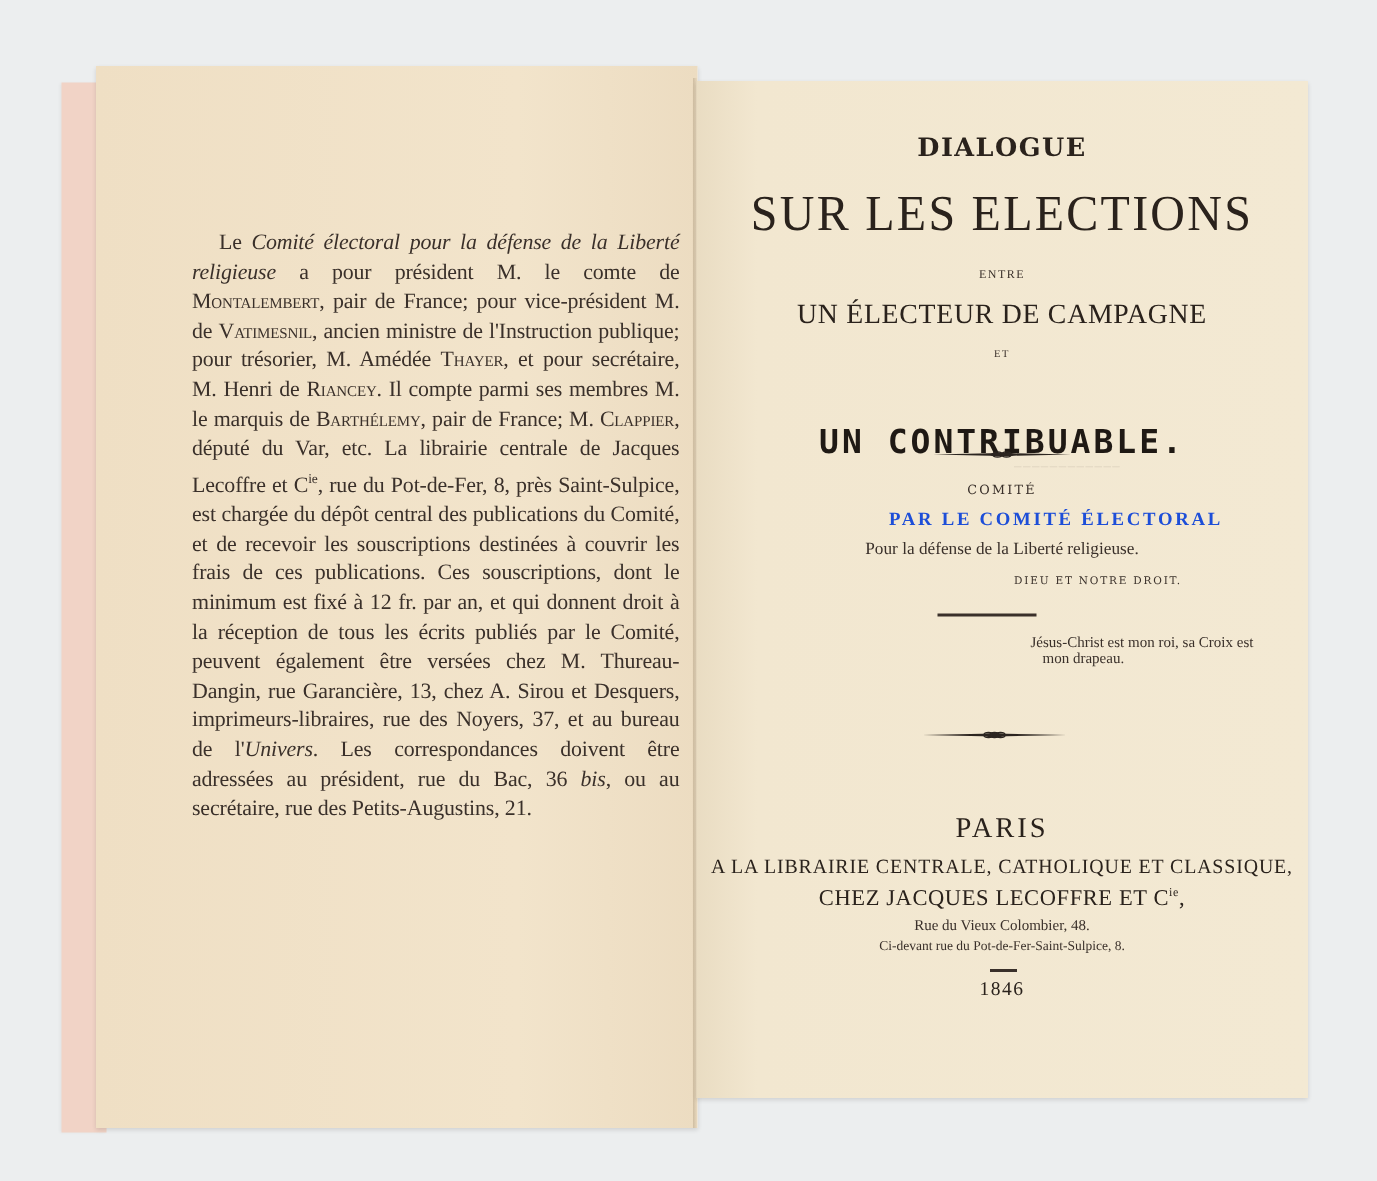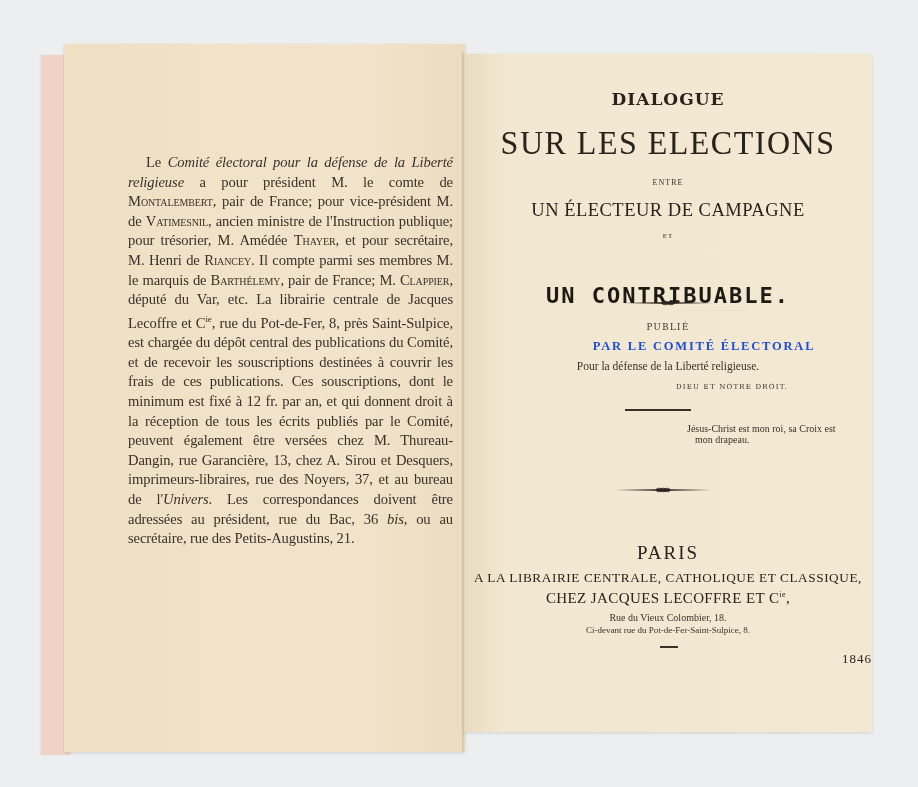--- a/index.html
+++ b/index.html
@@ -78,21 +78,21 @@
 
     .t-paris { top: 542px; font-size: 19px; letter-spacing: 2px; color: #2a221c; }
     .t-librairie { top: 570px; font-size: 13.5px; letter-spacing: 0.6px; color: #2a221c; transform: scaleX(0.98); }
     .t-chez { top: 590px; font-size: 15px; letter-spacing: 0.4px; color: #2a221c; }
     .t-chez sup { font-size: 8px; }
     .t-rue { top: 612px; font-size: 10px; color: #3a302a; }
     .t-cidevant { top: 625px; font-size: 9px; color: #3a302a; }
     .rule-year {
       position: absolute; left: 660px; top: 646px; width: 18px; height: 1.5px; background: #3a302a;
     }
-    .t-year { top: 651px; font-size: 13px; letter-spacing: 1px; color: #2a221c; text-align: right; }
+    .t-year { top: 651px; font-size: 13px; letter-spacing: 1px; color: #2a221c; }
   </style>
 </head>
 <body>
 
 <div class="scene">
   <div class="pink-cover"></div>
   <div class="page page-left"></div>
   <div class="page page-right"></div>
   <div class="gutter"></div>
 
@@ -107,21 +107,21 @@
   <div class="center t-et">ET</div>
   <div class="center t-contrib">UN CONTRIBUABLE.</div>
 
   <svg class="divider-orn" style="left:622px; top:299px; width:92px;" viewBox="0 0 92 8">
     <path d="M0 4 L38 3.2 Q46 2 54 3.2 L92 4 L54 4.8 Q46 6 38 4.8 Z" fill="#2c2520"></path>
     <ellipse cx="43" cy="4" rx="3" ry="1.8" fill="none" stroke="#2c2520" stroke-width="0.8"></ellipse>
     <ellipse cx="49" cy="4" rx="3" ry="1.8" fill="none" stroke="#2c2520" stroke-width="0.8"></ellipse>
   </svg>
   <div class="bleed">────────────</div>
 
-  <div class="center t-publie">PUBLIÉ</div>
+  <div class="center t-publie">COMITÉ</div>
   <div class="center t-comite">PAR LE COMITÉ ÉLECTORAL</div>
   <div class="center t-pour">Pour la défense de la Liberté religieuse.</div>
   <div class="t-dieu">DIEU ET NOTRE DROIT.</div>
   <div class="rule-short"></div>
   <div class="t-motto">
     <span>Jésus-Christ est mon roi, sa Croix est</span>
     <span class="l2">mon drapeau.</span>
   </div>
 
   <svg class="divider-orn" style="left:615px; top:486px; width:96px;" viewBox="0 0 96 8">
@@ -129,17 +129,17 @@
     <ellipse cx="44" cy="4" rx="3" ry="1.8" fill="none" stroke="#2c2520" stroke-width="0.8"></ellipse>
     <ellipse cx="48" cy="4" rx="3" ry="1.8" fill="none" stroke="#2c2520" stroke-width="0.8"></ellipse>
     <ellipse cx="52" cy="4" rx="3" ry="1.8" fill="none" stroke="#2c2520" stroke-width="0.8"></ellipse>
   </svg>
 
   <div class="center t-paris">PARIS</div>
   <div class="center t-librairie">A LA LIBRAIRIE CENTRALE, CATHOLIQUE ET CLASSIQUE,</div>
   <div class="center t-chez">
     <span>CHEZ JACQUES LECOFFRE ET C</span><sup>ie</sup><span>,</span>
   </div>
-  <div class="center t-rue">Rue du Vieux Colombier, 18.</div>
+  <div class="center t-rue">Rue du Vieux Colombier, 48.</div>
   <div class="center t-cidevant">Ci-devant rue du Pot-de-Fer-Saint-Sulpice, 8.</div>
   <div class="rule-year"></div>
   <div class="center t-year">1846</div>
 </div>
 
 </body></html>

